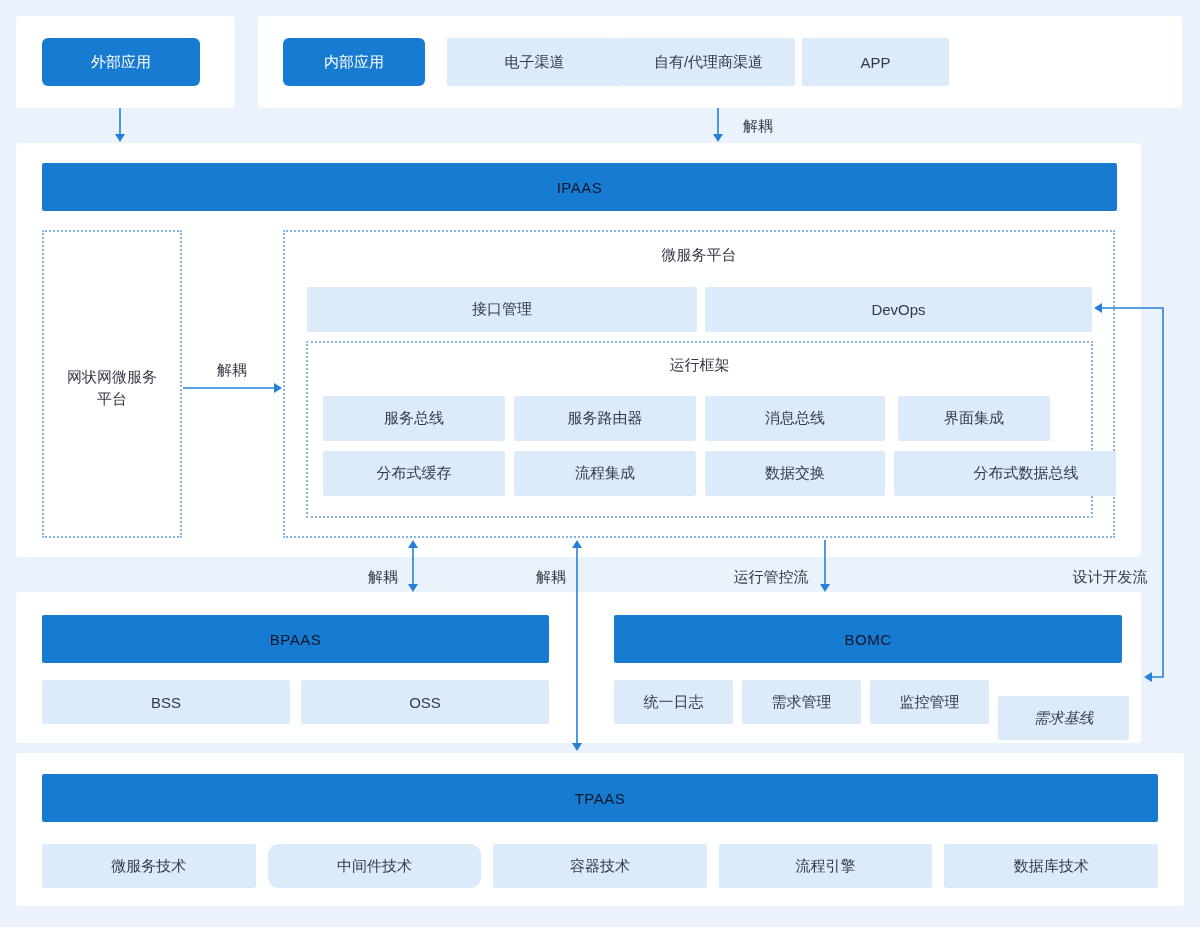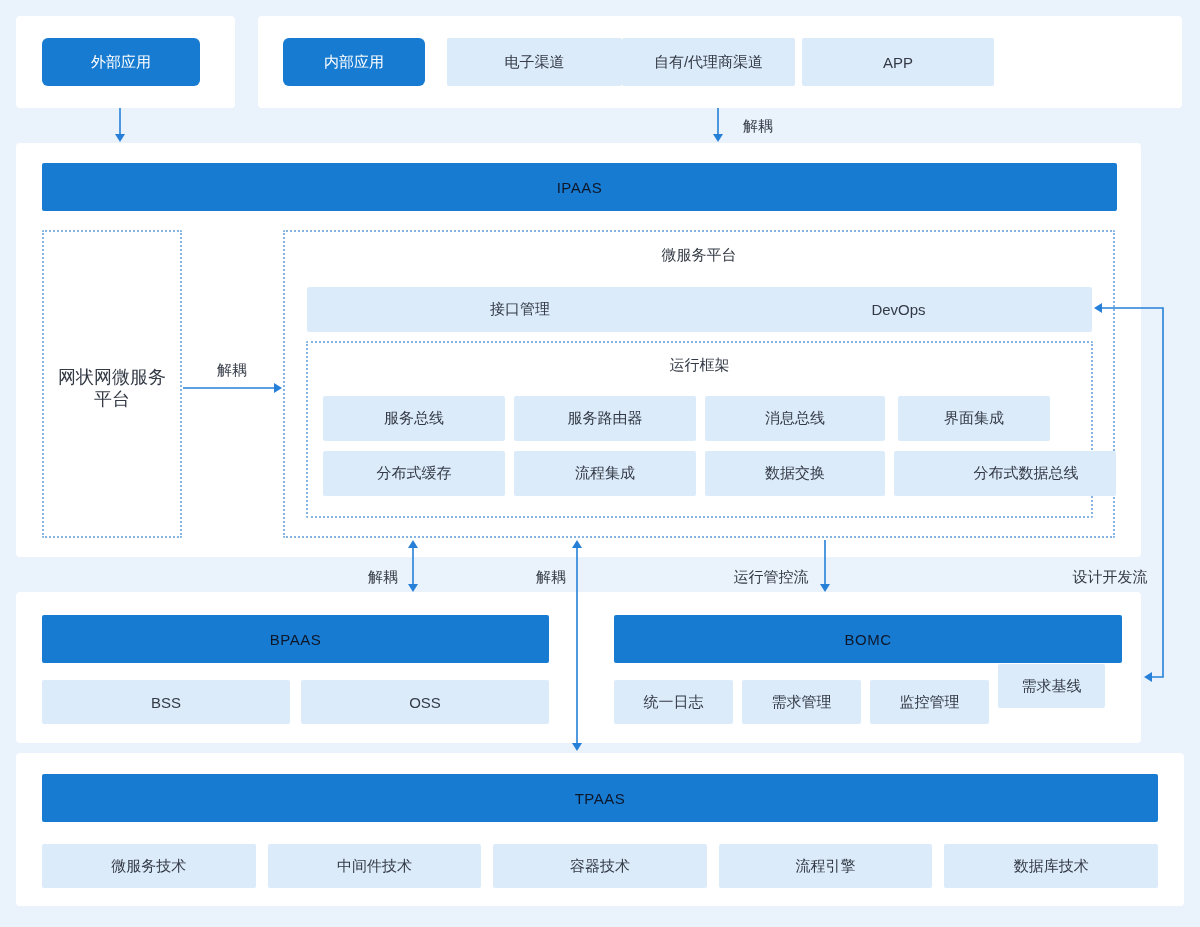--- a/index.html
+++ b/index.html
@@ -5,21 +5,21 @@
   html,body{margin:0;padding:0;}
   body{font-family:"Liberation Sans","DejaVu Sans",sans-serif;}
   #stage{position:relative;width:1200px;height:927px;background:#eaf2fc;overflow:hidden;}
   .panel{position:absolute;background:#ffffff;border-radius:4px;}
   .bar{position:absolute;background:#177bd1;color:#0f172a;display:flex;align-items:center;justify-content:center;font-size:15px;letter-spacing:.5px;border-radius:2px;}
   .box{position:absolute;background:#dcebfa;color:#333a45;display:flex;align-items:center;justify-content:center;font-size:15px;border-radius:2px;}
   .bluebox{position:absolute;background:#177bd1;color:#ffffff;display:flex;align-items:center;justify-content:center;font-size:15px;font-weight:500;border-radius:6px;}
   .dotted{position:absolute;border:2px dotted #85b4e2;border-radius:2px;background:transparent;}
   .dtitle{position:absolute;left:0;right:0;text-align:center;color:#333a45;font-size:15px;}
   .flabel{position:absolute;color:#333a45;font-size:15px;text-align:center;line-height:18px;}
-  .meshtext{position:absolute;left:0;right:0;text-align:center;color:#333a45;font-size:18px;line-height:22px;}
+  .meshtext{position:absolute;left:0;right:0;text-align:center;color:#333a45;font-size:15px;line-height:22px;}
   svg.overlay{position:absolute;left:0;top:0;pointer-events:none;}
 </style>
 </head>
 <body>
 
 <div id="stage">
 
   <div class="panel" style="left:16px;top:16px;width:219px;height:92px;">
     <div class="bluebox" style="left:26px;top:22px;width:158px;height:48px;">
       <span>外部应用</span>
@@ -29,40 +29,40 @@
   <div class="panel" style="left:258px;top:16px;width:924px;height:92px;">
     <div class="bluebox" style="left:25px;top:22px;width:142px;height:48px;">
       <span>内部应用</span>
     </div>
     <div class="box" style="left:189px;top:22px;width:175px;height:48px;">
       <span>电子渠道</span>
     </div>
     <div class="box" style="left:364px;top:22px;width:173px;height:48px;">
       <span>自有/代理商渠道</span>
     </div>
-    <div class="box" style="left:544px;top:22px;width:192px;height:48px;">
+    <div class="box" style="left:544px;top:22px;width:147px;height:48px;">
       <span>APP</span>
     </div>
   </div>
 
   <div class="panel" style="left:16px;top:143px;width:1125px;height:414px;">
     <div class="bar" style="left:26px;top:20px;width:1075px;height:48px;">
       <span>IPAAS</span>
     </div>
 
     <div class="dotted" style="left:26px;top:87px;width:136px;height:304px;">
       <div class="meshtext" style="top:134px;">
         <div>网状网微服务</div>
         <div>平台</div>
       </div>
     </div>
 
     <div class="dotted" style="left:267px;top:87px;width:828px;height:304px;">
       <div class="dtitle" style="top:14px;">微服务平台</div>
-      <div class="box" style="left:22px;top:55px;width:390px;height:45px;padding-left:18px;">
+      <div class="box" style="left:22px;top:55px;width:390px;height:45px;">
         <span>接口管理</span>
       </div>
       <div class="box" style="left:420px;top:55px;width:387px;height:45px;">
         <span>DevOps</span>
       </div>
 
       <div class="dotted" style="left:21px;top:109px;width:783px;height:173px;">
         <div class="dtitle" style="top:13px;">运行框架</div>
         <div class="box" style="left:15px;top:53px;width:182px;height:45px;">
             <span>服务总线</span>
@@ -108,34 +108,34 @@
     </div>
     <div class="box" style="left:598px;top:88px;width:119px;height:44px;">
         <span>统一日志</span>
       </div>
     <div class="box" style="left:726px;top:88px;width:119px;height:44px;">
         <span>需求管理</span>
       </div>
     <div class="box" style="left:854px;top:88px;width:119px;height:44px;">
         <span>监控管理</span>
       </div>
-    <div class="box" style="left:982px;top:72px;width:107px;height:44px;">
+    <div class="box" style="left:982px;top:104px;width:131px;height:44px;font-style:italic;">
         <span>需求基线</span>
       </div>
   </div>
 
   <div class="panel" style="left:16px;top:753px;width:1168px;height:153px;">
     <div class="bar" style="left:26px;top:21px;width:1116px;height:48px;">
       <span>TPAAS</span>
     </div>
     <div style="position:absolute;left:26px;top:91px;width:1116px;height:44px;display:flex;gap:12px;">
       <div class="box" style="position:relative;flex:1;">
           <span>微服务技术</span>
         </div>
-      <div class="box" style="position:relative;flex:1;">
+      <div class="box" style="position:relative;flex:1;border-radius:11px;">
           <span>中间件技术</span>
         </div>
       <div class="box" style="position:relative;flex:1;">
           <span>容器技术</span>
         </div>
       <div class="box" style="position:relative;flex:1;">
           <span>流程引擎</span>
         </div>
       <div class="box" style="position:relative;flex:1;">
           <span>数据库技术</span>

